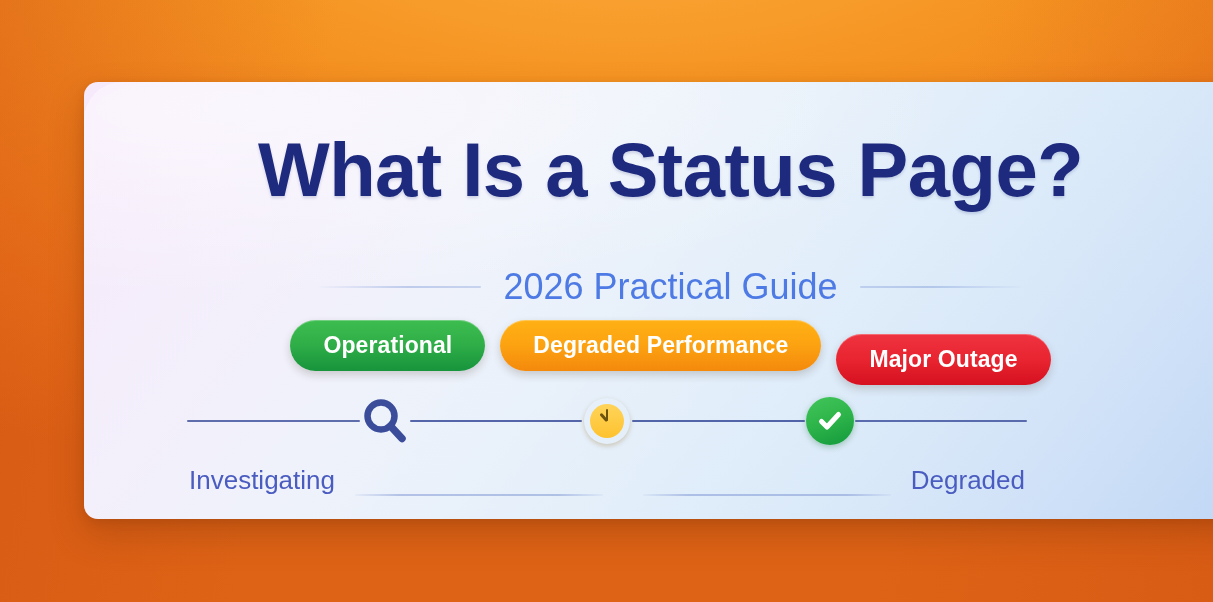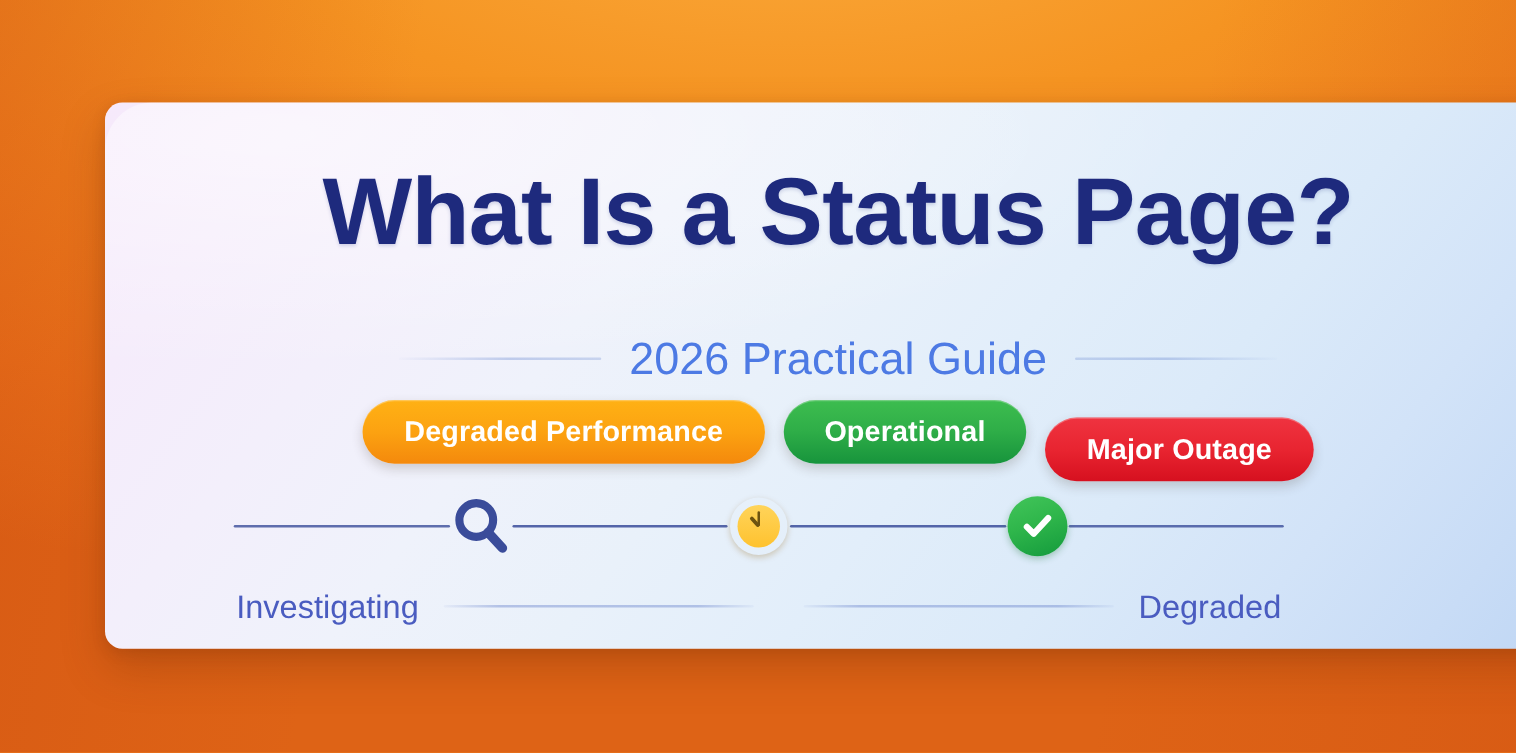--- a/index.html
+++ b/index.html
@@ -241,25 +241,25 @@
     background: linear-gradient(160deg, #42c55a 0%, #2fb64b 45%, #139a3c 100%);
     box-shadow: 0 2px 6px rgba(20,110,45,0.32);
     display: flex;
     align-items: center;
     justify-content: center;
   }
 
   .tl-label-row {
     position: absolute;
     left: 105px;
-    top: 73px;
+    top: 62px;
     width: 836px;
     height: 44px;
     display: flex;
-    align-items: center;
+    align-items: flex-end;
     justify-content: space-between;
   }
   .tl-label {
     flex: 0 0 auto;
     font-size: 26px;
     font-weight: 400;
     color: #4a5cc0;
     white-space: nowrap;
   }
   .tl-label-line {
@@ -280,22 +280,22 @@
 
       <div class="title">What Is a Status Page?</div>
 
       <div class="subtitle-row">
         <span class="sub-rule left"></span>
         <span class="subtitle">2026 Practical Guide</span>
         <span class="sub-rule right"></span>
       </div>
 
       <div class="pills">
+        <div class="pill green">Operational</div>
         <div class="pill orange">Degraded Performance</div>
-        <div class="pill green">Operational</div>
         <div class="pill red">Major Outage</div>
       </div>
 
       <div class="timeline">
 
         <div class="tl-icon-row">
           <span class="tl-line edge"></span>
 
           <span class="tl-icon">
             <svg class="icon-search" viewBox="0 0 50 50">

